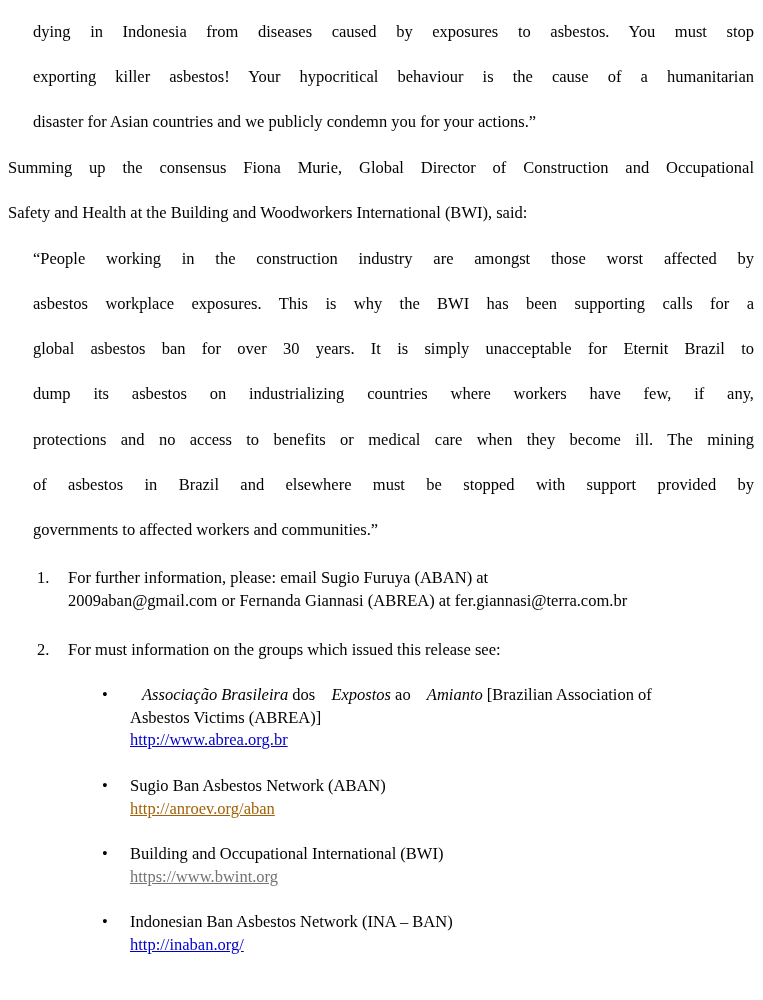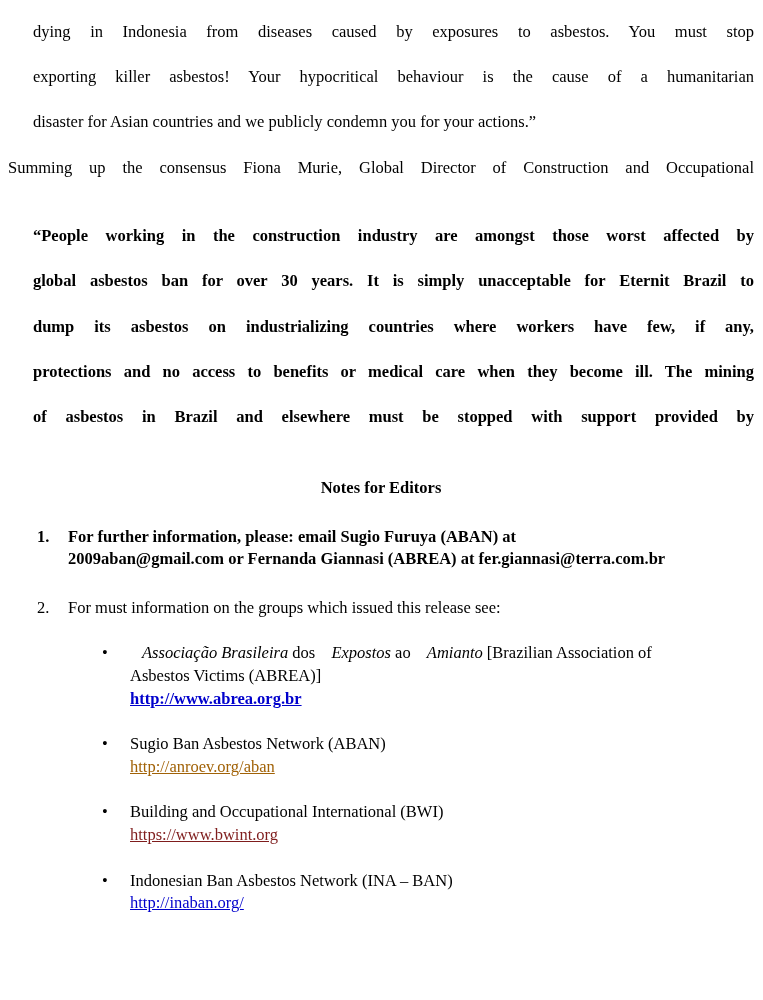--- a/index.html
+++ b/index.html
@@ -13,21 +13,21 @@
     line-height: 22.6px;
     overflow: hidden;
   }
   .page {
     box-sizing: border-box;
     width: 763px;
     height: 707px;
     padding: 21px 9px 0 8px;
   }
   .block { margin: 0 0 23px 0; }
-  .mb26 { margin-bottom: 26px; font-weight: bold; }
+  .mb26 { margin-bottom: 26px; }
   .indent { margin-left: 25px; }
   
   .jl { text-align: justify; }
   .jl::after { content: ""; display: inline-block; width: 100%; height: 0; line-height: 0; font-size: 0; vertical-align: top; }
   .ll { text-align: left; }
   .heading { font-weight: bold; text-align: center; }
   .num-item { position: relative; padding-left: 60px; }
   .num { position: absolute; left: 29px; top: 0; }
   .bullet-item { position: relative; padding-left: 122px; }
   .dot { position: absolute; left: 94px; top: 0; }
@@ -40,60 +40,62 @@
 <div class="page">
 
   <div class="block indent">
     <div class="jl">dying in Indonesia from diseases caused by exposures to asbestos. You must stop</div>
     <div class="jl">exporting killer asbestos! Your hypocritical behaviour is the cause of a humanitarian</div>
     <div class="ll">disaster for Asian countries and we publicly condemn you for your actions.”</div>
   </div>
 
   <div class="block">
     <div class="jl">Summing up the consensus Fiona Murie, Global Director of Construction and Occupational</div>
+    <div class="ll">Safety and Health at the Building and Woodworkers International (BWI), said:</div>
   </div>
 
   <div class="block indent mb26">
     <div class="jl">“People working in the construction industry are amongst those worst affected by</div>
+    <div class="jl">asbestos workplace exposures. This is why the BWI has been supporting calls for a</div>
     <div class="jl">global asbestos ban for over 30 years. It is simply unacceptable for Eternit Brazil to</div>
     <div class="jl">dump its asbestos on industrializing countries where workers have few, if any,</div>
     <div class="jl">protections and no access to benefits or medical care when they become ill. The mining</div>
     <div class="jl">of asbestos in Brazil and elsewhere must be stopped with support provided by</div>
+    <div class="ll">governments to affected workers and communities.”</div>
   </div>
 
-  <div class="block heading mb26">Notes for Editors</div>
 
   <div class="block num-item mb26">
     <span class="num">1.</span>
     <div class="ll">For further information, please: email Sugio Furuya (ABAN) at</div>
     <div class="ll">2009aban@gmail.com or Fernanda Giannasi (ABREA) at fer.giannasi@terra.com.br</div>
   </div>
 
   <div class="block num-item">
     <span class="num">2.</span>
     <div class="ll">For must information on the groups which issued this release see:</div>
   </div>
 
   <div class="block bullet-item">
     <span class="dot">•</span>
     <div class="ll"><span class="it">Associação Brasileira</span><span> dos </span><span class="it">Expostos</span><span> ao </span><span class="it">Amianto</span><span>  [Brazilian Association of</span></div>
     <div class="ll">Asbestos Victims (ABREA)]</div>
-    <div class="ll"><a class="link" style="color: rgb(0, 0, 204); font-weight: bold;">http://www.abrea.org.br</a></div>
+    <div class="ll"><a class="link" style="color: rgb(0, 0, 204);">http://www.abrea.org.br</a></div>
   </div>
 
   <div class="block bullet-item">
     <span class="dot">•</span>
     <div class="ll">Sugio Ban Asbestos Network (ABAN)</div>
     <div class="ll"><a class="link" style="color: #a16207;">http://anroev.org/aban</a></div>
   </div>
 
   <div class="block bullet-item">
     <span class="dot">•</span>
     <div class="ll">Building and Occupational International (BWI)</div>
-    <div class="ll"><a class="link" style="color: #7f1d1d; text-align: center;">https://www.bwint.org</a></div>
+    <div class="ll"><a class="link" style="color: #737373; text-align: center;">https://www.bwint.org</a></div>
   </div>
 
   <div class="block bullet-item">
     <span class="dot">•</span>
     <div class="ll">Indonesian Ban Asbestos Network (INA – BAN)</div>
     <div class="ll"><a class="link" style="color: rgb(0, 0, 204);">http://inaban.org/</a></div>
 
   </div>
 
 </div>

